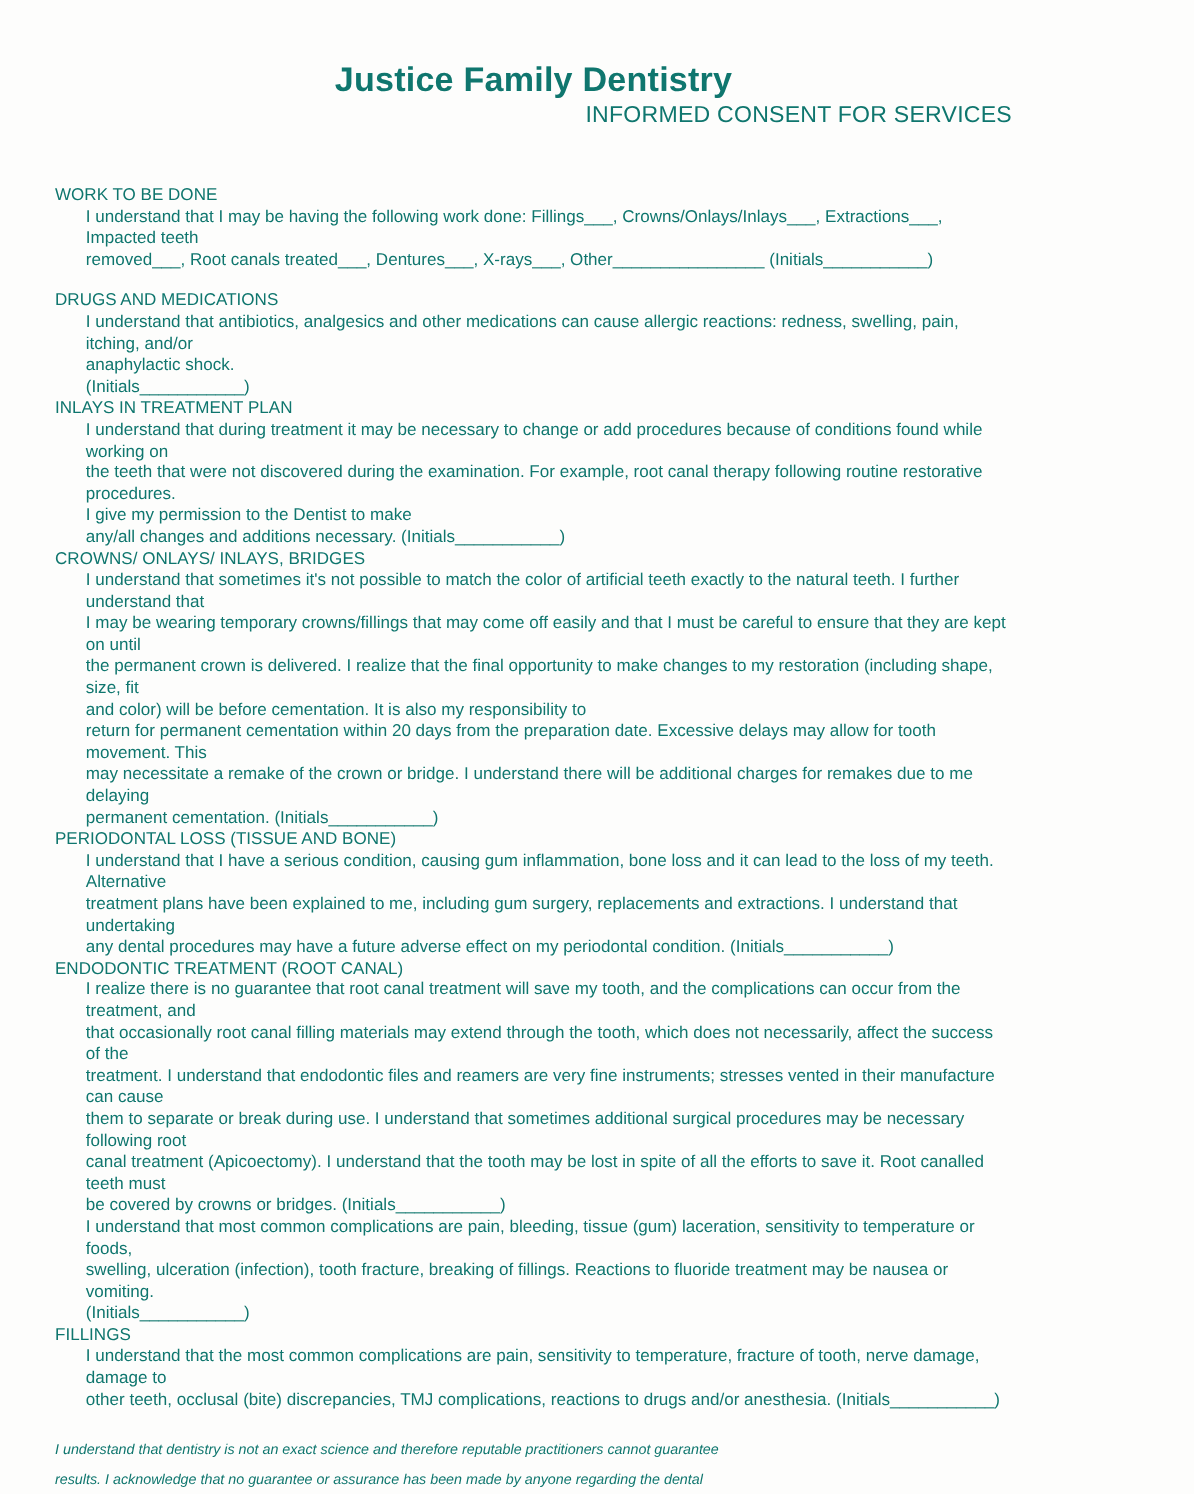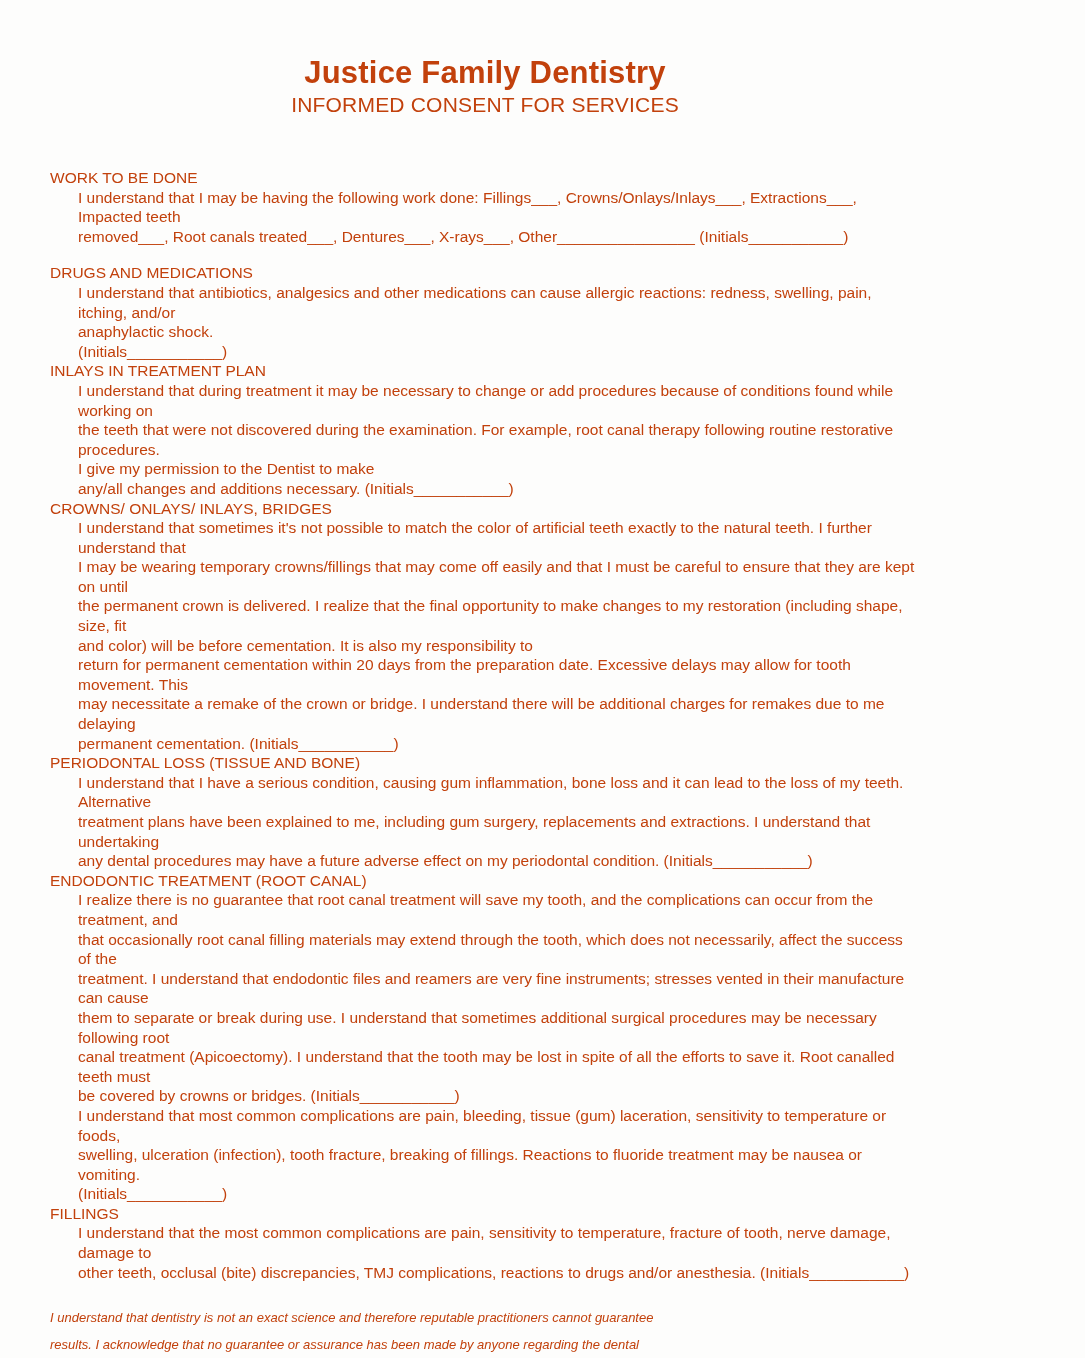--- a/index.html
+++ b/index.html
@@ -6,34 +6,34 @@
     margin: 0;
     padding: 0;
     background: #fdfdfc;
   }
   .page {
     position: relative;
     width: 968px;
     height: 1358px;
     box-sizing: border-box;
     background: #fdfdfc;
-    color: #c2410c;
+    color: #0f766e;
     font-family: "Liberation Sans", "DejaVu Sans", sans-serif;
     padding: 56px 48px 0 50px;
     overflow: hidden;
   }
   .doc-title {
     text-align: center;
     font-size: 31px;
     font-weight: bold;
     letter-spacing: 0.2px;
     line-height: 34px;
   }
   .doc-subtitle {
-    text-align: center;
+    text-align: right;
     font-size: 21px;
     font-weight: normal;
     letter-spacing: 0.2px;
     line-height: 26px;
     margin-top: 2px;
   }
   .sections {
     margin-top: 50px;
     font-size: 15.5px;
     line-height: 19.6px;

